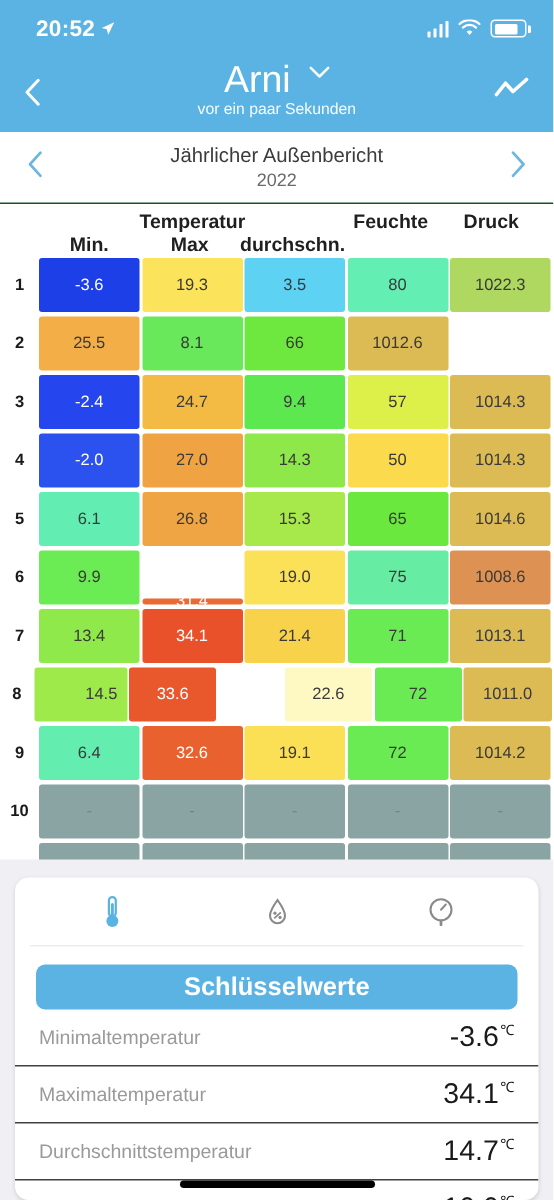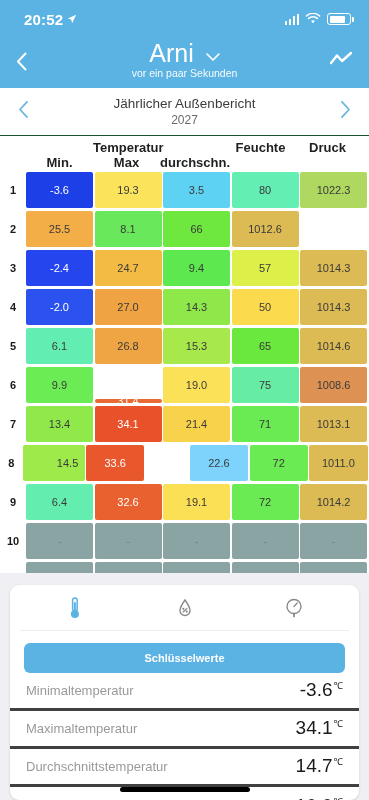--- a/index.html
+++ b/index.html
@@ -29,21 +29,21 @@
   .batt span{display:block;height:100%;width:80%;background:#fff;border-radius:1px;}
 
   
   .navbar {
     height: 50px; background: #5bb3e4; color:#fff;
     display:flex; align-items:flex-start; padding: 2px 16px 0 16px;
     position: relative;
   }
   .nav-back { font-size: 22px; line-height: 1; color:#fff; padding-top:12px; width:30px;}
   .nav-center { flex:1; text-align:center; }
-  .nav-title { font-size: 25px; font-weight: 400; line-height: 1.05; display:inline-flex; align-items:center; gap:12px;}
+  .nav-title { font-size: 25px; font-weight: 400; line-height: 1.05; display:inline-flex; align-items:flex-start; gap:12px;}
   .chev-down { font-size: 13px; opacity:.95; position:relative; top:4px;}
   .nav-sub { font-size: 10.5px; opacity: .95; margin-top: 1px; }
   .nav-chart { width:30px; display:flex; justify-content:flex-end; padding-top:10px;}
 
   
   .report-head {
     height: 48px; display:flex; align-items:center; justify-content:space-between;
     padding: 0 18px; background:#fff; border-bottom: 1px solid #14532d;
   }
   .rh-arrow { color:#6cb6e0; font-size: 22px; line-height:1; width: 24px; }
@@ -67,23 +67,23 @@
   .cell.empty { background:#8aa3a3; color:#6d8585; }
 
   
   .bottom { position:absolute; left:0; right:0; bottom:0; top:573px; background:#efeff4; }
   .card { margin: 12px 10px 0 10px; background:#fff; border-radius: 9px;
           box-shadow: 0 1px 3px rgba(0,0,0,.13); overflow:hidden; height: 215px; }
   .tabs { display:flex; height: 46px; align-items:center; border-bottom:1px solid #ededed; margin:0 10px;}
   .tab { flex:1; display:flex; align-items:center; justify-content:center; }
   .keybtn { margin: 12px 14px 0 14px; height: 30px; background:#5bb3e4; color:#fff;
             border-radius: 6px; display:flex; align-items:center; justify-content:center;
-            font-size: 11px; font-weight:700; }
+            font-size: 17px; font-weight:700; }
   .kvrow { display:flex; align-items:center; justify-content:space-between;
-           padding: 0 16px; height: 38px; border-bottom:3px solid #404040; }
+           padding: 0 16px; height: 38px; border-bottom:1px solid #404040; }
   .kvrow:last-child{border-bottom:none;}
   .kvlabel { font-size: 13px; color:#9a9a9a; }
   .kvval { font-size: 19px; color:#1a1a1a; font-weight:400; }
   .kvunit { font-size: 9.5px; color:#1a1a1a; vertical-align: super; margin-left:1px;}
   .homebar { position:absolute; bottom: 8px; left:50%; transform:translateX(-50%);
              width: 130px; height: 5px; background:#000; border-radius: 3px; }
 </style>
 </head>
 <body>
 
@@ -137,21 +137,21 @@
   </div>
 
   <div class="report-head">
     <div class="rh-arrow">
       <svg width="11" height="19" viewBox="0 0 11 19">
         <path d="M9 1.8 L2 9.5 L9 17.2" stroke="#6cb6e0" stroke-width="1.8" fill="none" stroke-linecap="round" stroke-linejoin="round"></path>
       </svg>
     </div>
     <div class="rh-center">
       <div class="rh-title">Jährlicher Außenbericht</div>
-      <div class="rh-year">2027</div>
+      <div class="rh-year">2022</div>
     </div>
     <div class="rh-arrow right">
       <svg width="11" height="19" viewBox="0 0 11 19">
         <path d="M2 1.8 L9 9.5 L2 17.2" stroke="#6cb6e0" stroke-width="1.8" fill="none" stroke-linecap="round" stroke-linejoin="round"></path>
       </svg>
     </div>
   </div>
 
   <div class="table-wrap">
     <div class="thead">
@@ -224,21 +224,21 @@
           <div class="cell" style="background: rgb(143, 233, 74);">13.4</div>
           <div class="cell light" style="background: rgb(232, 81, 42);">34.1</div>
           <div class="cell" style="background: rgb(249, 210, 76);">21.4</div>
           <div class="cell" style="background: rgb(106, 234, 83);">71</div>
           <div class="cell" style="background: rgb(220, 187, 85);">1013.1</div>
         </div>
         <div class="trow">
           <div class="rownum">8</div>
           <div class="cell" style="background: rgb(158, 234, 75); padding-left: 28px;">14.5</div>
           <div class="cell light" style="background: rgb(233, 87, 44);">33.6</div>
-          <div class="cell" style="background: #7dd3fc; margin-left: 44px;">22.6</div>
+          <div class="cell" style="background: #fef9c3; margin-left: 44px;">22.6</div>
           <div class="cell" style="background: rgb(106, 234, 83);">72</div>
           <div class="cell" style="background: rgb(220, 187, 85);">1011.0</div>
         </div>
         <div class="trow">
           <div class="rownum">9</div>
           <div class="cell" style="background: rgb(99, 238, 176);">6.4</div>
           <div class="cell light" style="background: rgb(233, 97, 47);">32.6</div>
           <div class="cell" style="background: rgb(251, 223, 84);">19.1</div>
           <div class="cell" style="background: rgb(106, 234, 83);">72</div>
           <div class="cell" style="background: rgb(220, 187, 85);">1014.2</div>

